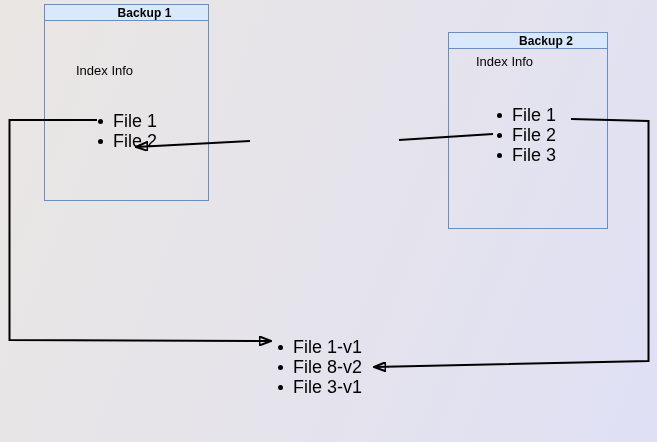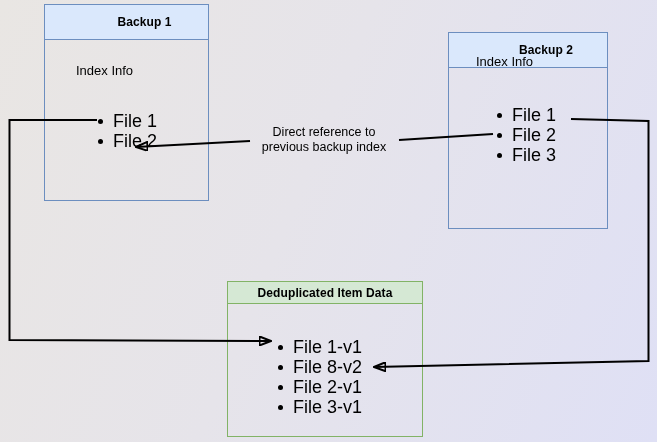--- a/index.html
+++ b/index.html
@@ -18,21 +18,21 @@
   }
   .shape-box.blue{border:1.5px solid #6c8ebf;}
   .shape-box.green{border:1.5px solid #82b366;}
   .box-header{
     box-sizing:border-box;
     width:100%;
     display:flex;align-items:center;justify-content:center;
     font-size:12px;font-weight:bold;
     letter-spacing:0.1px;
   }
-  .blue .box-header{height:35px;background:#dae8fc;border-bottom:1.5px solid #6c8ebf;padding-left:36px;}
+  .blue .box-header{height:16px;background:#dae8fc;border-bottom:1.5px solid #6c8ebf;padding-left:36px;}
   .green .box-header{height:22px;background:#d5e8d4;border-bottom:1.5px solid #82b366;}
   #backup1-box{left:44px;top:4px;width:165px;height:197px;}
   #backup2-box{left:448px;top:4px;width:160px;height:197px;margin-top:28px;}
   #dedup-box{left:227px;top:281px;width:196px;height:156px;}
   .subtitle{
     position:absolute;
     font-size:13px;line-height:16px;
     white-space:nowrap;
   }
   #backup1-subtitle{left:76px;top:63px;}
@@ -98,46 +98,35 @@
     <div class="file-row">
       <span class="bullet-dot"></span>
       <span>File 2</span>
     </div>
     <div class="file-row">
       <span class="bullet-dot"></span>
       <span>File 3</span>
     </div>
   </div>
 
-  <div class="shape-box green" id="dedup-box">
-    <div class="box-header">Deduplicated Item Data</div>
-  </div>
   <div class="file-list" id="dedup-list">
     <div class="file-row">
       <span class="bullet-dot"></span>
       <span>File 1-v1</span>
     </div>
     <div class="file-row">
       <span class="bullet-dot"></span>
       <span>File 8-v2</span>
     </div>
     <div class="file-row">
       <span class="bullet-dot"></span>
-      <span>File 2-v1</span>
-    </div>
-    <div class="file-row">
-      <span class="bullet-dot"></span>
       <span>File 3-v1</span>
     </div>
   </div>
 
-  <div class="edge-label">
-    <div>Direct reference to</div>
-    <div>previous backup index</div>
-  </div>
 
   <svg id="arrow-layer">
     <defs>
       <marker id="arrowhead" markerUnits="userSpaceOnUse" markerWidth="13" markerHeight="10" refX="12" refY="5" orient="auto">
         <path d="M0.5,0.5 L12,5 L0.5,9.5 Z" fill="#000" stroke="none"></path>
       </marker>
     </defs>
     <path d="M97,120 L9.5,120 L9.5,340 L271,341" marker-end="url(#arrowhead)"></path>
     <path d="M571,119 L648.5,121 L648.5,361 L374,367" marker-end="url(#arrowhead)"></path>
     <path d="M493,134 L399,140"></path>

